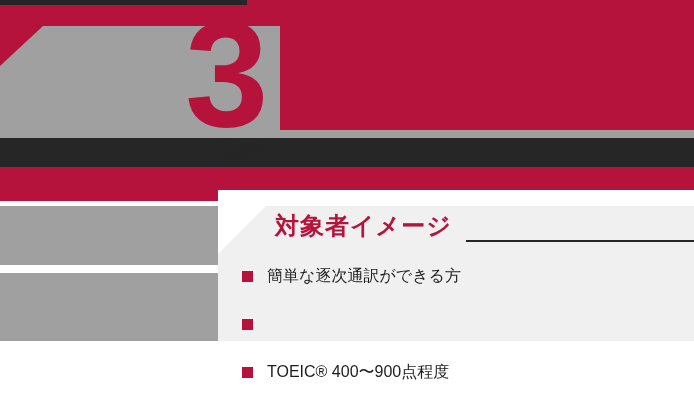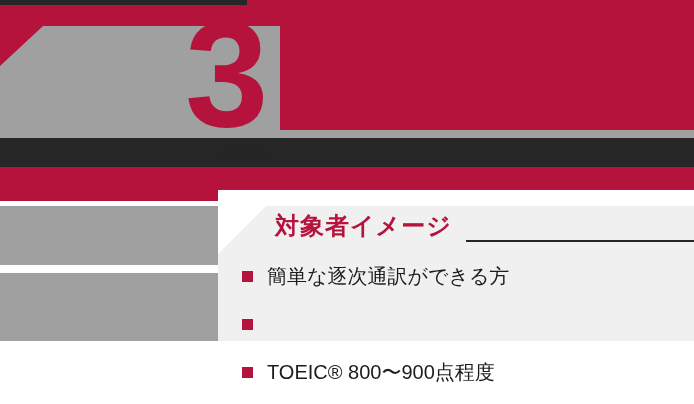--- a/index.html
+++ b/index.html
@@ -187,21 +187,21 @@
     gap: 14px;
   }
   .bullet-marker {
     width: 11px;
     height: 11px;
     flex: 0 0 11px;
     background: var(--crimson, #b5123c);
   }
   .bullet-text {
     color: #1c1c1c;
-    font-size: 20px;
+    font-size: 16px;
     line-height: 1.2;
     white-space: nowrap;
   }
 </style>
 </head>
 <body>
 
 <div id="stage">
 
   <div class="band-crimson-top"></div>
@@ -234,19 +234,19 @@
     <ul class="bullet-list">
       <li class="bullet-item">
         <span class="bullet-marker"></span>
         <span class="bullet-text">簡単な逐次通訳ができる方</span>
       </li>
       <li class="bullet-item">
         <span class="bullet-marker"></span>
       </li>
       <li class="bullet-item">
         <span class="bullet-marker"></span>
-        <span class="bullet-text">TOEIC® 800〜900点程度</span>
+        <span class="bullet-text">TOEIC® 400〜900点程度</span>
       </li>
     </ul>
 
   </div>
 
 </div>
 
 </body></html>

